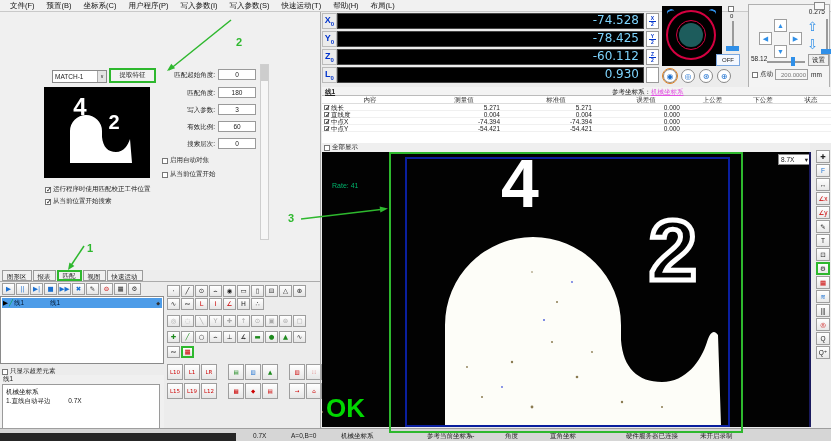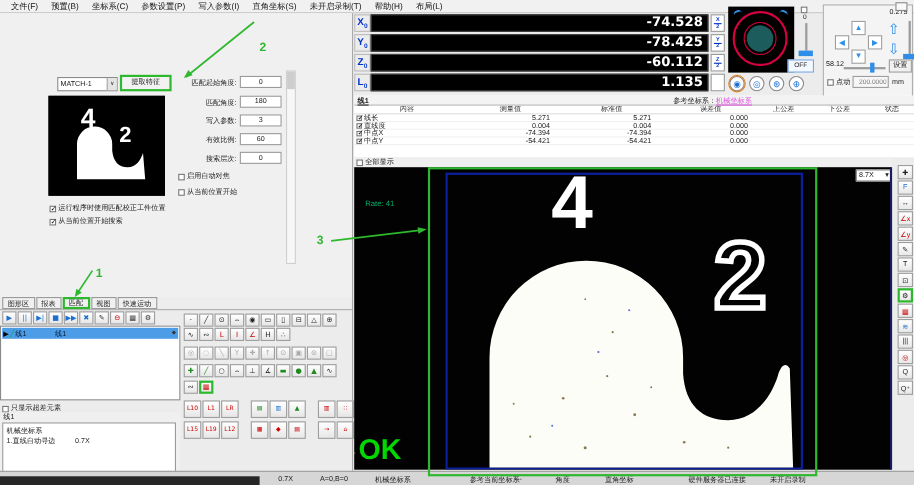--- a/index.html
+++ b/index.html
@@ -43,21 +43,21 @@
 #result-box .rline2 .val{margin-left:16px}
 
 .grow{position:absolute;left:167px;white-space:nowrap}
 #grow1{top:285px}#grow2{top:298px}#grow3{top:315px}#grow4{top:331px}#grow5{top:346px}#grow6{top:364px}#grow7{top:383px}
 #grow6 .ibtn,#grow7 .ibtn{width:16px;height:16px;font-size:5.5px}
 
 #dro{position:absolute;left:322px;top:13px;width:337px}
 .dro-row{display:flex;height:16px;margin-bottom:2px}
 .dro-axis{width:15px;background:#ececec;border:1px solid #bbb;color:#0033cc;font-weight:bold;font-size:9px;text-align:center;line-height:13px}
 .dro-axis sub{font-size:6px}
-.dro-value{flex:1;background:#000;border:1px solid #444;color:#ffffff;font-weight:bold;font-size:12px;text-align:right;line-height:13px;padding-right:4px;font-family:"DejaVu Sans",sans-serif}
+.dro-value{flex:1;background:#000;border:1px solid #444;color:#7dd3fc;font-weight:normal;font-size:12px;text-align:right;line-height:13px;padding-right:4px;font-family:"DejaVu Sans",sans-serif}
 .dro-half{width:13px;margin-left:2px;border:1px solid #9a9a9a;background:#fff;color:#0033cc;font-size:5px;font-weight:bold;display:flex;flex-direction:column;align-items:center;justify-content:center;line-height:5px}
 .dro-half .den{border-top:1px solid #0033cc;padding:0 2px}
 
 #joy-view{position:absolute;left:662px;top:6px;width:60px;height:60px;background:#000}
 #joy-view .ring1{position:absolute;left:4px;top:4px;width:50px;height:50px;border:2px solid #d40040;border-radius:50%}
 #joy-view .ring2{position:absolute;left:14px;top:14px;width:30px;height:30px;border:1px solid #d40040;border-radius:50%}
 #joy-view .teal{position:absolute;left:17px;top:17px;width:24px;height:24px;background:#1d5c5c;border-radius:50%}
 #joy-view .cm{position:absolute;width:8px;height:8px;border-top:2px solid #2f8fe8;border-radius:50%}
 #joy-zero{position:absolute;left:730px;top:13px;font-size:6px}
 #joy-cb{position:absolute;left:728px;top:6px}
@@ -110,21 +110,21 @@
 #green-rect{position:absolute;left:389px;top:152px;width:354px;height:281px;border:2px solid #2eb82e;pointer-events:none;z-index:40}
 #statusbar{position:absolute;left:0;top:428px;width:831px;height:13px;background:#d6d6d6;border-top:1px solid #9e9e9e;font-size:6.5px;z-index:30}
 #sb-dark{position:absolute;left:0;top:4px;width:236px;height:9px;background:#262626}
 .sbitem{position:absolute;top:3px}
 .sb0{left:253px}.sb1{left:291px}.sb2{left:341px}.sb3{left:427px}.sb4{left:468px}.sb5{left:505px}.sb6{left:550px}.sb7{left:626px}.sb8{left:700px}
 #annot{position:absolute;left:0;top:0;width:831px;height:441px;pointer-events:none;z-index:50}
 </style>
 </head>
 <body>
 
-<div id="menubar"><span class="menu-item">文件(F)</span><span class="menu-item">预置(B)</span><span class="menu-item">坐标系(C)</span><span class="menu-item">参数设置(P)</span><span class="menu-item">写入参数(I)</span><span class="menu-item">直角坐标(S)</span><span class="menu-item">未开启录制(T)</span><span class="menu-item">帮助(H)</span><span class="menu-item">布局(L)</span></div>
+<div id="menubar"><span class="menu-item">文件(F)</span><span class="menu-item">预置(B)</span><span class="menu-item">坐标系(C)</span><span class="menu-item">用户程序(P)</span><span class="menu-item">写入参数(I)</span><span class="menu-item">写入参数(S)</span><span class="menu-item">快速运动(T)</span><span class="menu-item">帮助(H)</span><span class="menu-item">布局(L)</span></div>
 
 <div id="left-panel">
   <div id="match-combo">
     <span>MATCH-1</span>
     <span class="arr">∨</span>
   </div>
   <div id="extract-btn">提取特征</div>
   <svg id="thumb" viewBox="0 0 106 91">
     <rect x="0" y="0" width="106" height="91" fill="#000"></rect>
     <path d="M26,76 L26,44 A16,16 0 0 1 58,44 L58,50 C59,60 64,65 72,65 C80,65 84,58 86,52 L88,76 Z" fill="#fff"></path>
@@ -218,21 +218,21 @@
     <div class="dro-row">
       <div class="dro-axis">Z<sub>0</sub></div>
       <div class="dro-value">-60.112</div>
       <div class="dro-half">
         <span>Z</span>
         <span class="den">2</span>
       </div>
     </div>
     <div class="dro-row">
       <div class="dro-axis">L<sub>0</sub></div>
-      <div class="dro-value">1.135</div>
+      <div class="dro-value">0.930</div>
       <div class="dro-half"></div>
     </div>
   </div>
 
 <div id="joy-view">
   <div class="ring1"></div>
   <div class="ring2"></div>
   <div class="teal"></div>
   <div class="cm" style="left:5px;top:3px;transform:rotate(-20deg)"></div>
   <div class="cm" style="left:46px;top:3px;transform:rotate(20deg)"></div>

